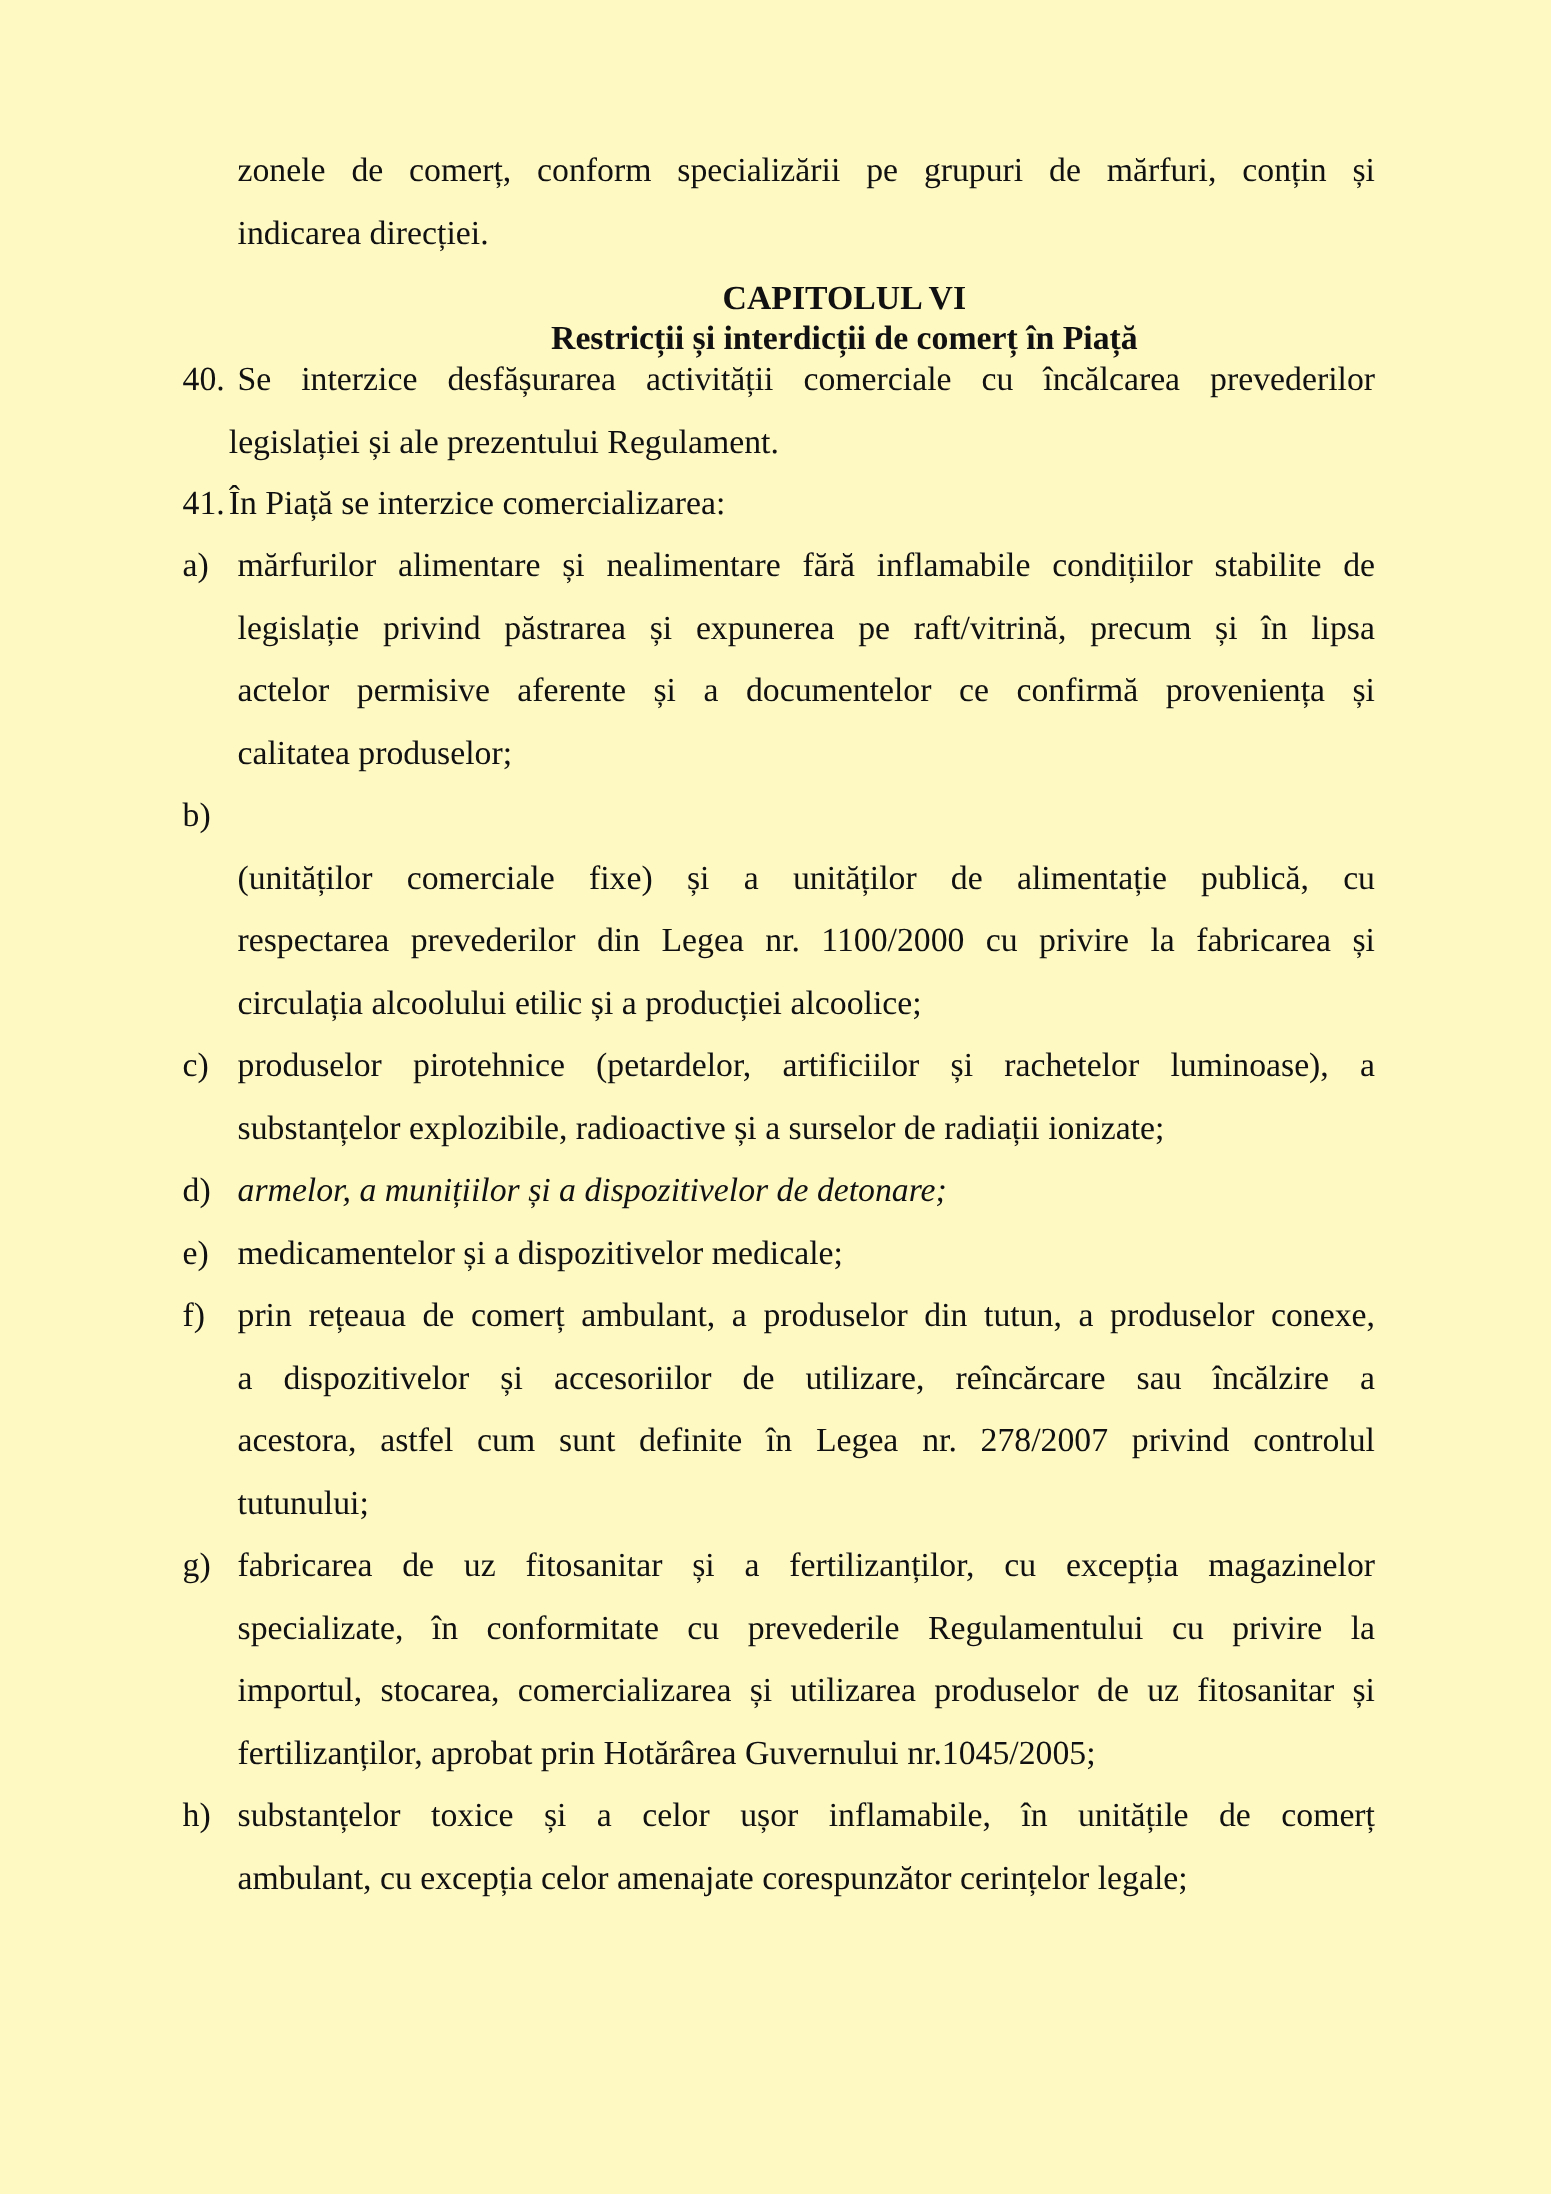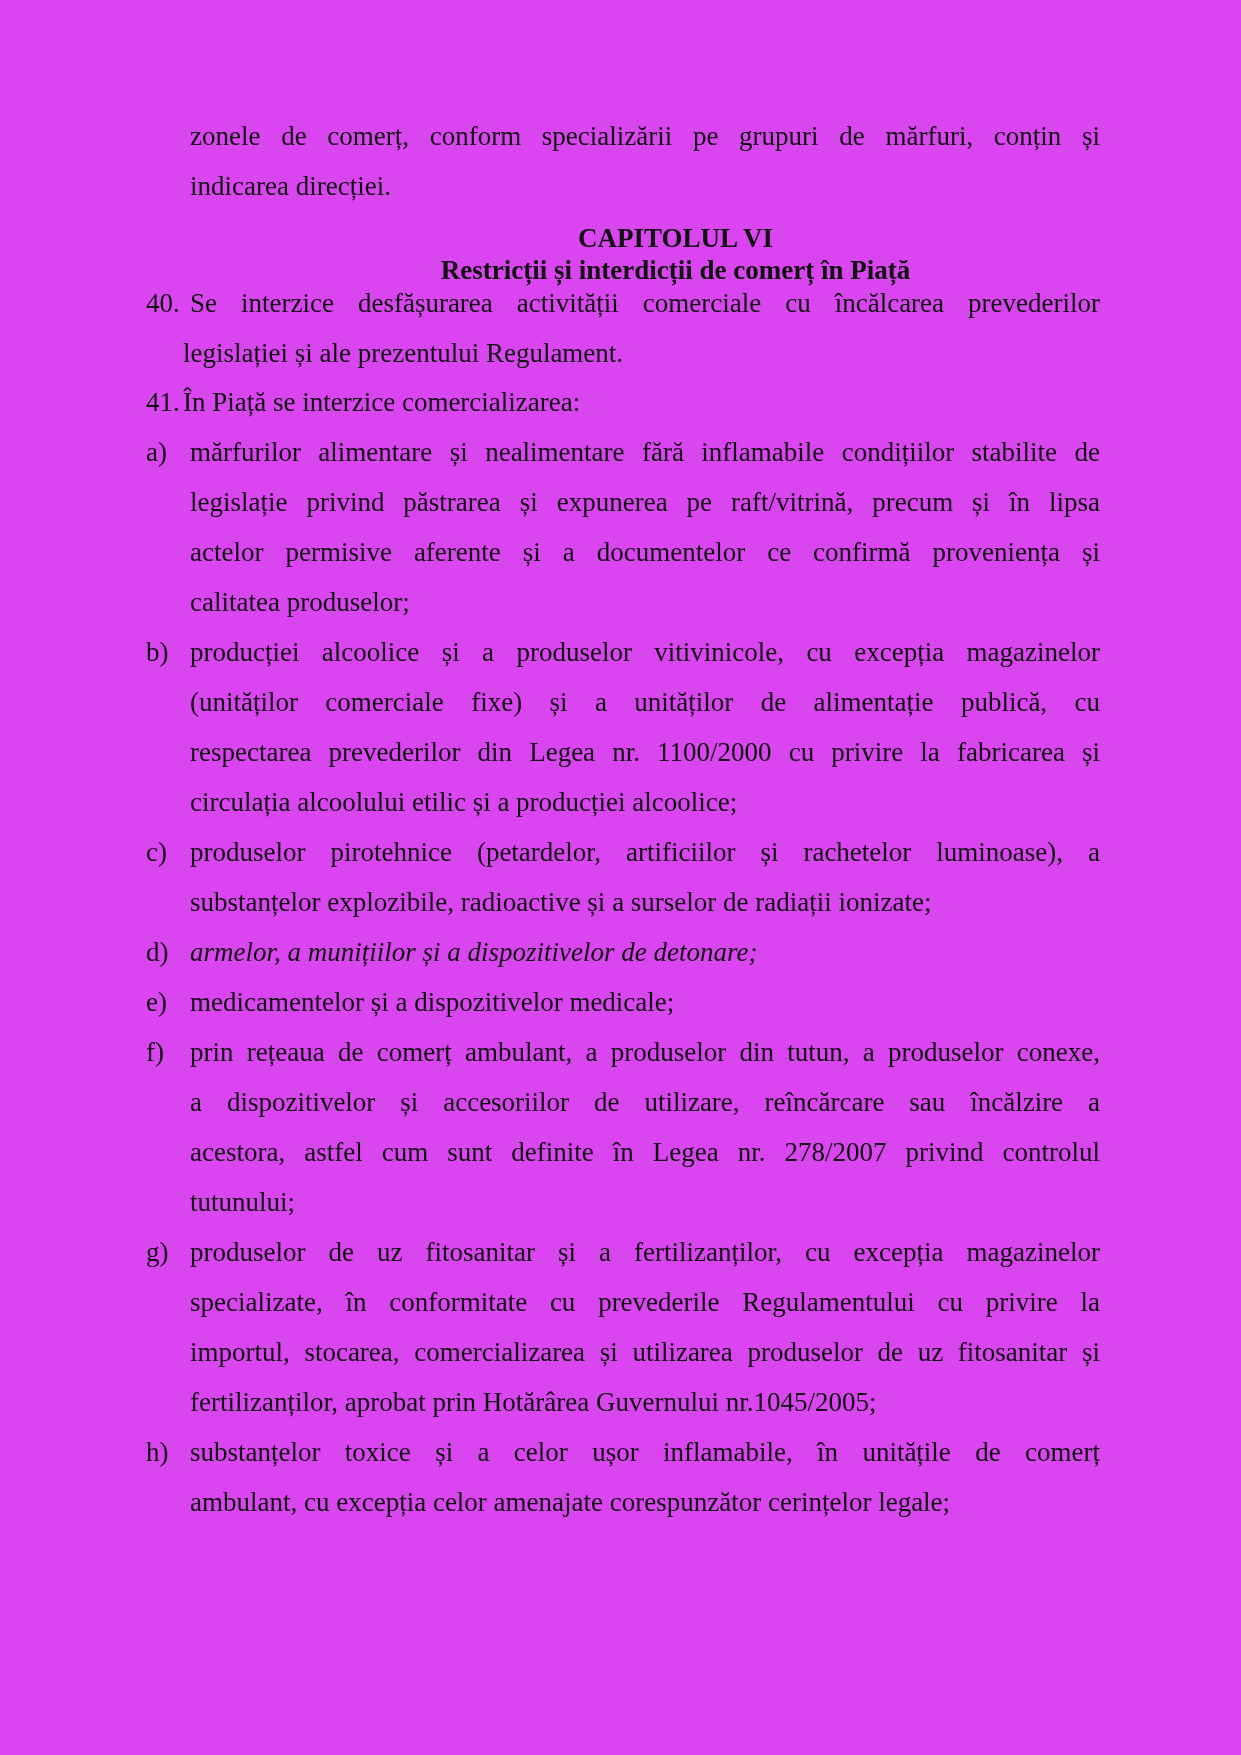--- a/index.html
+++ b/index.html
@@ -1,18 +1,18 @@
 <!DOCTYPE html>
 <html><head>
 <meta charset="utf-8">
 <style>
   html, body { margin: 0; padding: 0; background: #ffffff; }
   body { width: 1241px; height: 1755px; position: relative; overflow: hidden;
          font-family: "Liberation Serif", "DejaVu Serif", serif; color: #111; }
-  .page { position: absolute; left: 0; top: 0; width: 1241px; height: 1755px; background: #d946ef; }
+  .page { position: absolute; left: 0; top: 0; width: 1241px; height: 1755px; background: #fef9c3; }
   .line { position: absolute; font-size: 27px; line-height: 32px; white-space: nowrap; }
   .just { text-align: justify; text-align-last: justify; white-space: normal; }
   .center { text-align: center; font-weight: bold; }
   .label { position: absolute; font-size: 27px; line-height: 32px; }
 </style>
 </head>
 <body>
 
 <div class="page">
 
@@ -29,21 +29,20 @@
   <div class="label" style="left:146px; top:386px;">41.</div>
   <div class="line" style="left:183px; top:386px;">În Piață se interzice comercializarea:</div>
 
   <div class="label" style="left:146px; top:436px;">a)</div>
   <div class="line just" style="left:190px; top:436px; width:910px;">mărfurilor alimentare și nealimentare fără inflamabile condițiilor stabilite de</div>
   <div class="line just" style="left:190px; top:486px; width:910px;">legislație privind păstrarea și expunerea pe raft/vitrină, precum și în lipsa</div>
   <div class="line just" style="left:190px; top:536px; width:910px;">actelor permisive aferente și a documentelor ce confirmă proveniența și</div>
   <div class="line" style="left:190px; top:586px;">calitatea produselor;</div>
 
   <div class="label" style="left:146px; top:636px;">b)</div>
-  <div class="line just" style="left:190px; top:636px; width:910px;">producției alcoolice și a produselor vitivinicole, cu excepția magazinelor</div>
   <div class="line just" style="left:190px; top:686px; width:910px;">(unităților comerciale fixe) și a unităților de alimentație publică, cu</div>
   <div class="line just" style="left:190px; top:736px; width:910px;">respectarea prevederilor din Legea nr. 1100/2000 cu privire la fabricarea și</div>
   <div class="line" style="left:190px; top:786px;">circulația alcoolului etilic și a producției alcoolice;</div>
 
   <div class="label" style="left:146px; top:836px;">c)</div>
   <div class="line just" style="left:190px; top:836px; width:910px;">produselor pirotehnice (petardelor, artificiilor și rachetelor luminoase), a</div>
   <div class="line" style="left:190px; top:886px;text-align:right;">substanțelor explozibile, radioactive și a surselor de radiații ionizate;</div>
 
   <div class="label" style="left:146px; top:936px;">d)</div>
   <div class="line" style="left:190px; top:936px;font-style:italic;">armelor, a munițiilor și a dispozitivelor de detonare;</div>
@@ -51,21 +50,21 @@
   <div class="label" style="left:146px; top:986px;">e)</div>
   <div class="line" style="left:190px; top:986px;">medicamentelor și a dispozitivelor medicale;</div>
 
   <div class="label" style="left:146px; top:1036px;">f)</div>
   <div class="line just" style="left:190px; top:1036px; width:910px;">prin rețeaua de comerț ambulant, a produselor din tutun, a produselor conexe,</div>
   <div class="line just" style="left:190px; top:1086px; width:910px;">a dispozitivelor și accesoriilor de utilizare, reîncărcare sau încălzire a</div>
   <div class="line just" style="left:190px; top:1136px; width:910px;">acestora, astfel cum sunt definite în Legea nr. 278/2007 privind controlul</div>
   <div class="line" style="left:190px; top:1186px;">tutunului;</div>
 
   <div class="label" style="left:146px; top:1236px;">g)</div>
-  <div class="line just" style="left:190px; top:1236px; width:910px;">produselor de uz fitosanitar și a fertilizanților, cu excepția magazinelor</div>
+  <div class="line just" style="left:190px; top:1236px; width:910px;">fabricarea de uz fitosanitar și a fertilizanților, cu excepția magazinelor</div>
   <div class="line just" style="left:190px; top:1286px; width:910px;">specializate, în conformitate cu prevederile Regulamentului cu privire la</div>
   <div class="line just" style="left:190px; top:1336px; width:910px;">importul, stocarea, comercializarea și utilizarea produselor de uz fitosanitar și</div>
   <div class="line" style="left:190px; top:1386px;">fertilizanților, aprobat prin Hotărârea Guvernului nr.1045/2005;</div>
 
   <div class="label" style="left:146px; top:1436px;">h)</div>
   <div class="line just" style="left:190px; top:1436px; width:910px;">substanțelor toxice și a celor ușor inflamabile, în unitățile de comerț</div>
   <div class="line" style="left:190px; top:1486px;">ambulant, cu excepția celor amenajate corespunzător cerințelor legale;</div>
 
 </div>
 

